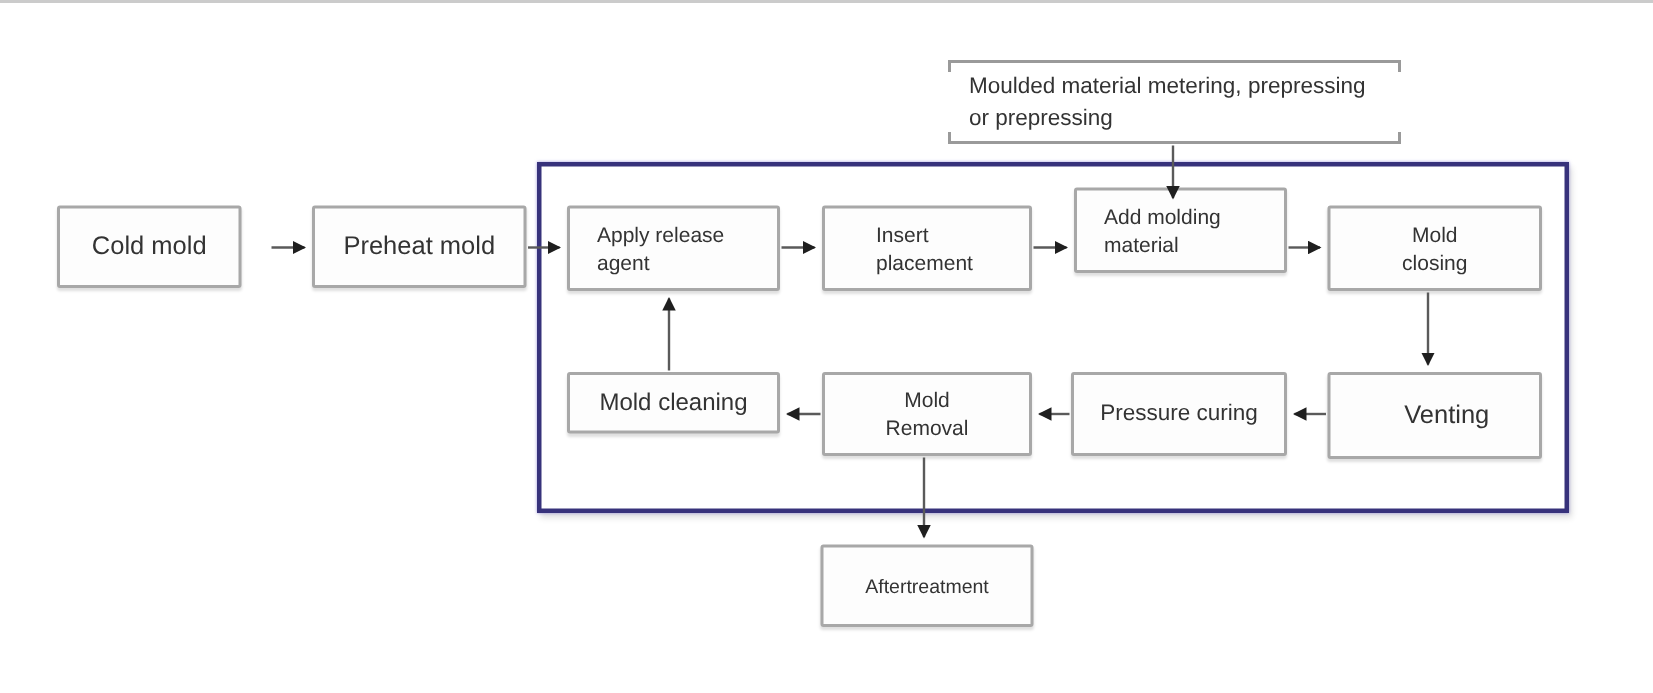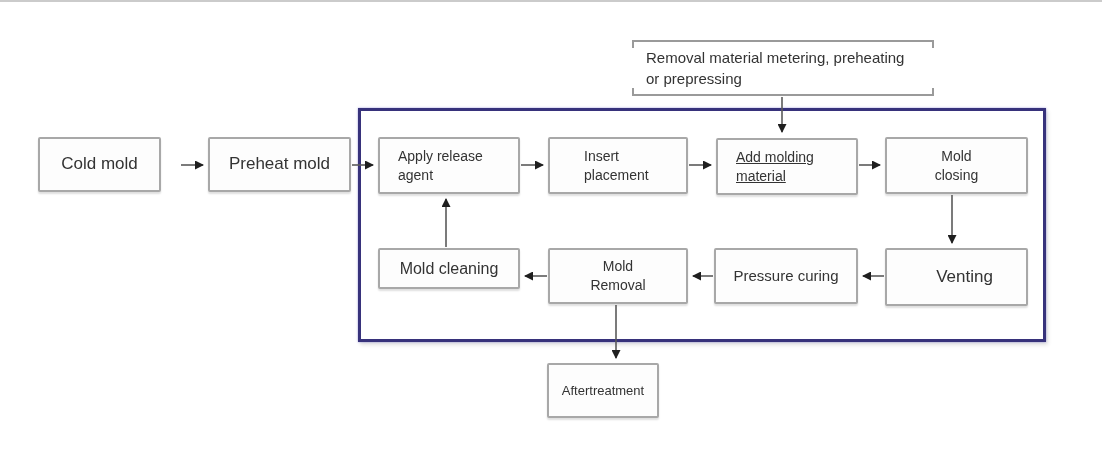--- a/index.html
+++ b/index.html
@@ -97,49 +97,49 @@
 </style>
 </head>
 <body>
 
 <div class="canvas">
 
   <div class="top-rule"></div>
 
   <div class="blue-frame"></div>
 
-  <div class="bracket fs15">Removal material metering, preheating
+  <div class="bracket fs15">Moulded material metering, prepressing
 or prepressing</div>
 
   <div class="node fs17" style="left:38px; top:137px; width:123px; height:55px;">Cold mold</div>
 
   <div class="node left fs14" style="left:378px; top:137px; width:142px; height:57px;">Apply release
 agent</div>
 
   <div class="node fs17" style="left:208px; top:137px; width:143px; height:55px;">Preheat mold</div>
 
   <div class="node left fs14" style="left:548px; top:137px; width:140px; height:57px;padding-left:34px;">Insert
 placement</div>
 
-  <div class="node left fs14" style="left:716px; top:138px; width:142px; height:57px;text-decoration:underline;">Add molding
+  <div class="node left fs14" style="left:716px; top:125px; width:142px; height:57px;">Add molding
 material</div>
 
   <div class="node fs14" style="left:885px; top:137px; width:143px; height:57px;">Mold
 closing</div>
 
   <div class="node fs16" style="left:378px; top:248px; width:142px; height:41px;">Mold cleaning</div>
 
   <div class="node fs14" style="left:548px; top:248px; width:140px; height:56px;">Mold
 Removal</div>
 
   <div class="node fs15" style="left:714px; top:248px; width:144px; height:56px;">Pressure curing</div>
 
   <div class="node fs17" style="left:885px; top:248px; width:143px; height:58px;padding-left:16px;">Venting</div>
 
-  <div class="node fs13" style="left:547px; top:363px; width:112px; height:55px;">Aftertreatment</div>
+  <div class="node fs13" style="left:547px; top:363px; width:142px; height:55px;">Aftertreatment</div>
 
   <svg class="wires" width="1102" height="462" viewBox="0 0 1102 462">
     <defs>
       <marker id="ah" markerUnits="userSpaceOnUse" markerWidth="9" markerHeight="9" refX="8" refY="4.5" orient="auto">
         <path d="M0,0 L9,4.5 L0,9 Z" fill="#1f1f1f"></path>
       </marker>
     </defs>
     <g stroke="#5a5a5a" stroke-width="1.6">
       <line x1="181" y1="165" x2="203" y2="165" marker-end="url(#ah)"></line>
       <line x1="352" y1="165" x2="373" y2="165" marker-end="url(#ah)"></line>

